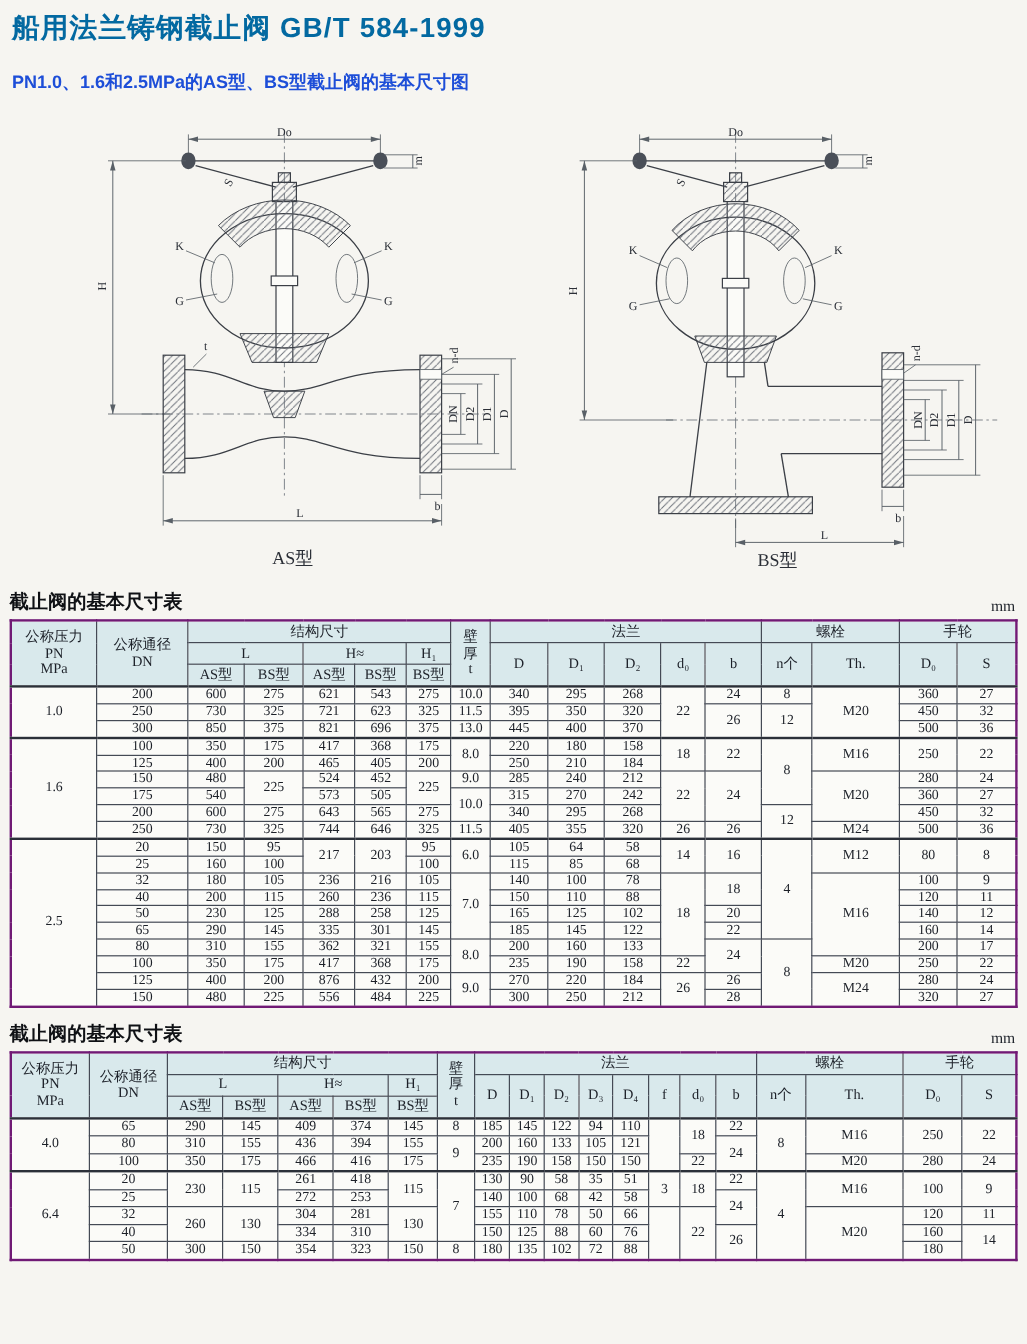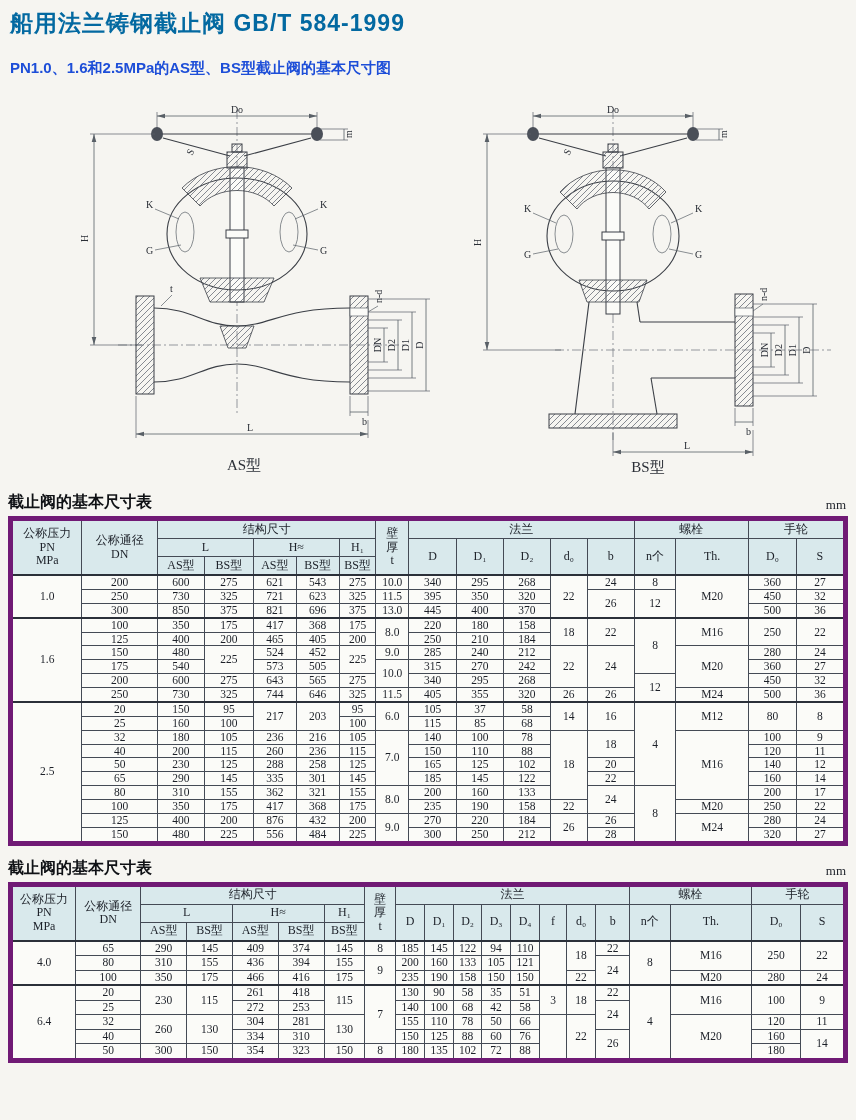--- a/index.html
+++ b/index.html
@@ -21,21 +21,21 @@
   .ln{stroke:#3b3f46;stroke-width:1.1;fill:none;}
   .thin{stroke:#596067;stroke-width:0.7;fill:none;}
   .dim{stroke:#596067;stroke-width:0.8;fill:none;}
   .cl{stroke:#6a7078;stroke-width:0.7;fill:none;stroke-dasharray:9 3 2 3;}
   .arr{fill:#596067;stroke:none;}
   .caption{font-size:15px;}
   .cap-row{display:flex;justify-content:space-between;align-items:flex-end;margin:12px 8px 3px 8px;}
   .cap{font-family:"Liberation Sans","DejaVu Sans",sans-serif;font-weight:bold;font-size:16px;color:#0f1115;}
   .unit{font-size:13px;margin-right:2px;}
   table{border-collapse:collapse;table-layout:fixed;width:840px;margin:0 2px 0 8px;
-        background:#fbfbf8;border:5px solid #701a75;}
+        background:#fbfbf8;border:2px solid #701a75;}
   td,th{border:1px solid #444a55;text-align:center;vertical-align:middle;
         padding:0;font-size:11.5px;line-height:1.12;overflow:hidden;}
   th{background:#d9e9ec;font-weight:normal;font-size:12px;height:17px;}
   thead tr:last-child th{border-bottom:1.5px solid #2b3039;}
   .t1 td{height:12.5px;}
   .t2 td{height:13.5px;}
   tr.sec td{border-top:2px solid #2b3039;}
 </style>
 </head>
 <body>
@@ -469,21 +469,21 @@
       <tr class="sec">
         <td rowspan="10">2.5</td>
         <td>20</td>
         <td>150</td>
         <td>95</td>
         <td rowspan="2">217</td>
         <td rowspan="2">203</td>
         <td>95</td>
         <td rowspan="2">6.0</td>
         <td>105</td>
-        <td>37</td>
+        <td>64</td>
         <td>58</td>
         <td rowspan="2">14</td>
         <td rowspan="2">16</td>
         <td rowspan="6">4</td>
         <td rowspan="2">M12</td>
         <td rowspan="2">80</td>
         <td rowspan="2">8</td>
       </tr>
       <tr>
         <td>25</td>

